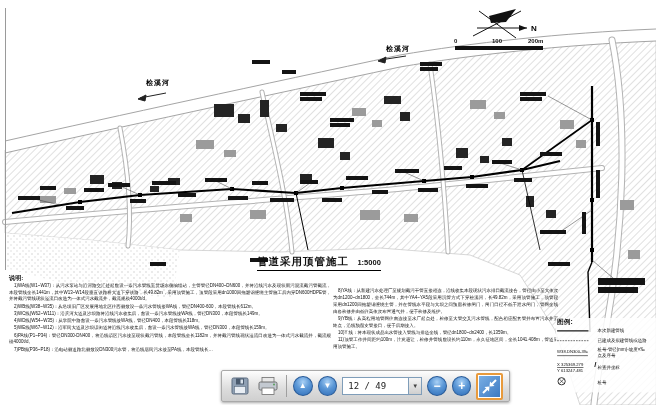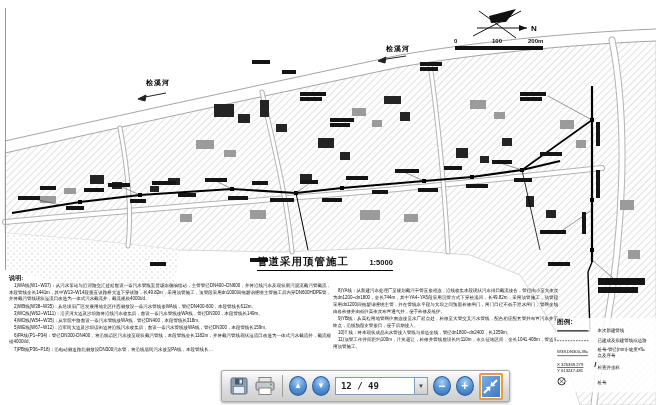--- a/index.html
+++ b/index.html
@@ -6,21 +6,21 @@
   .stage{position:relative;width:656px;height:405px;background:#fff;overflow:hidden;
          font-family:"Liberation Sans",sans-serif;color:#111;}
   .page-border{position:absolute;left:5px;top:8px;width:0;height:262px;border-left:1px solid #9a9a9a;}
   .map-wrap{position:absolute;left:0;top:0;width:656px;height:405px;}
   
   .river-label{position:absolute;font-weight:bold;font-size:7px;letter-spacing:1px;color:#000;}
   
   .dwg-title{position:absolute;left:257px;top:251px;border-bottom:1.6px solid #000;padding-bottom:1px;
              white-space:nowrap;}
   .dwg-title .t{font-size:10.5px;font-weight:bold;letter-spacing:1px;}
-  .dwg-title .s{font-size:7.5px;font-weight:bold;margin-left:16px;}
+  .dwg-title .s{font-size:7.5px;font-weight:bold;margin-left:4px;}
   
   .scalebar{position:absolute;left:452px;top:38px;width:96px;height:14px;}
   .scalebar .ticks{position:relative;height:7px;font-size:6px;font-weight:bold;}
   .scalebar .ticks span{position:absolute;top:0;}
   .scalebar .bar{margin-top:1px;height:4px;background:#111;width:88px;margin-left:3px;}
   
   .notes-left{position:absolute;left:9px;top:274px;width:575px;transform:scale(0.56);
               transform-origin:0 0;font-size:8px;line-height:12px;text-align:justify;}
   .notes-right{position:absolute;left:333px;top:288px;width:402px;transform:scale(0.56);
                transform-origin:0 0;font-size:8px;line-height:12px;text-align:justify;}
@@ -45,22 +45,22 @@
            box-shadow:0 1px 3px rgba(0,0,0,.35);display:flex;align-items:center;gap:5px;padding:0 6px;}
   .tb-btn{width:24px;height:24px;border:none;background:transparent;padding:0;display:flex;
           align-items:center;justify-content:center;cursor:pointer;}
   .tb-sep{width:1px;height:22px;background:#9f9f9f;margin:0 1px;}
   .circle-btn{width:20px;height:20px;border-radius:50%;border:1px solid #2a5c99;box-sizing:border-box;
               background:radial-gradient(circle at 50% 28%,#a8d0f5 0%,#5b97d6 45%,#2f6db8 100%);
               color:#fff;display:flex;align-items:center;justify-content:center;
               font-size:10px;font-weight:bold;line-height:1;cursor:pointer;padding:0;}
   .circle-btn .glyph{transform:translateY(-0.5px);}
   .page-combo{display:flex;height:18px;}
-  .page-input{width:79px;height:18px;box-sizing:border-box;border:1px solid #7f9db9;border-right:none;
-              font-size:9px;font-family:"DejaVu Sans Mono",monospace;padding:0 0 0 5px;color:#222;background:#fff;font-weight:bold;}
+  .page-input{width:66px;height:18px;box-sizing:border-box;border:1px solid #7f9db9;border-right:none;
+              font-size:9px;font-family:"DejaVu Sans Mono",monospace;padding:0 0 0 5px;color:#222;background:#fff;}
   .combo-drop{width:14px;height:18px;box-sizing:border-box;border:1px solid #7f9db9;
               background:linear-gradient(#f4f4f4,#cfcfcf);font-size:6px;color:#444;display:flex;
               align-items:center;justify-content:center;cursor:pointer;padding:0;}
   .fit-btn{width:27px;height:27px;box-sizing:border-box;border:2px solid #e89a3c;border-radius:2px;
            background:linear-gradient(135deg,#7db1e6,#3a77c0);display:flex;align-items:center;
            justify-content:center;cursor:pointer;padding:0;box-shadow:inset 0 0 0 1px #fff;}
 </style>
 </head>
 <body>
 

